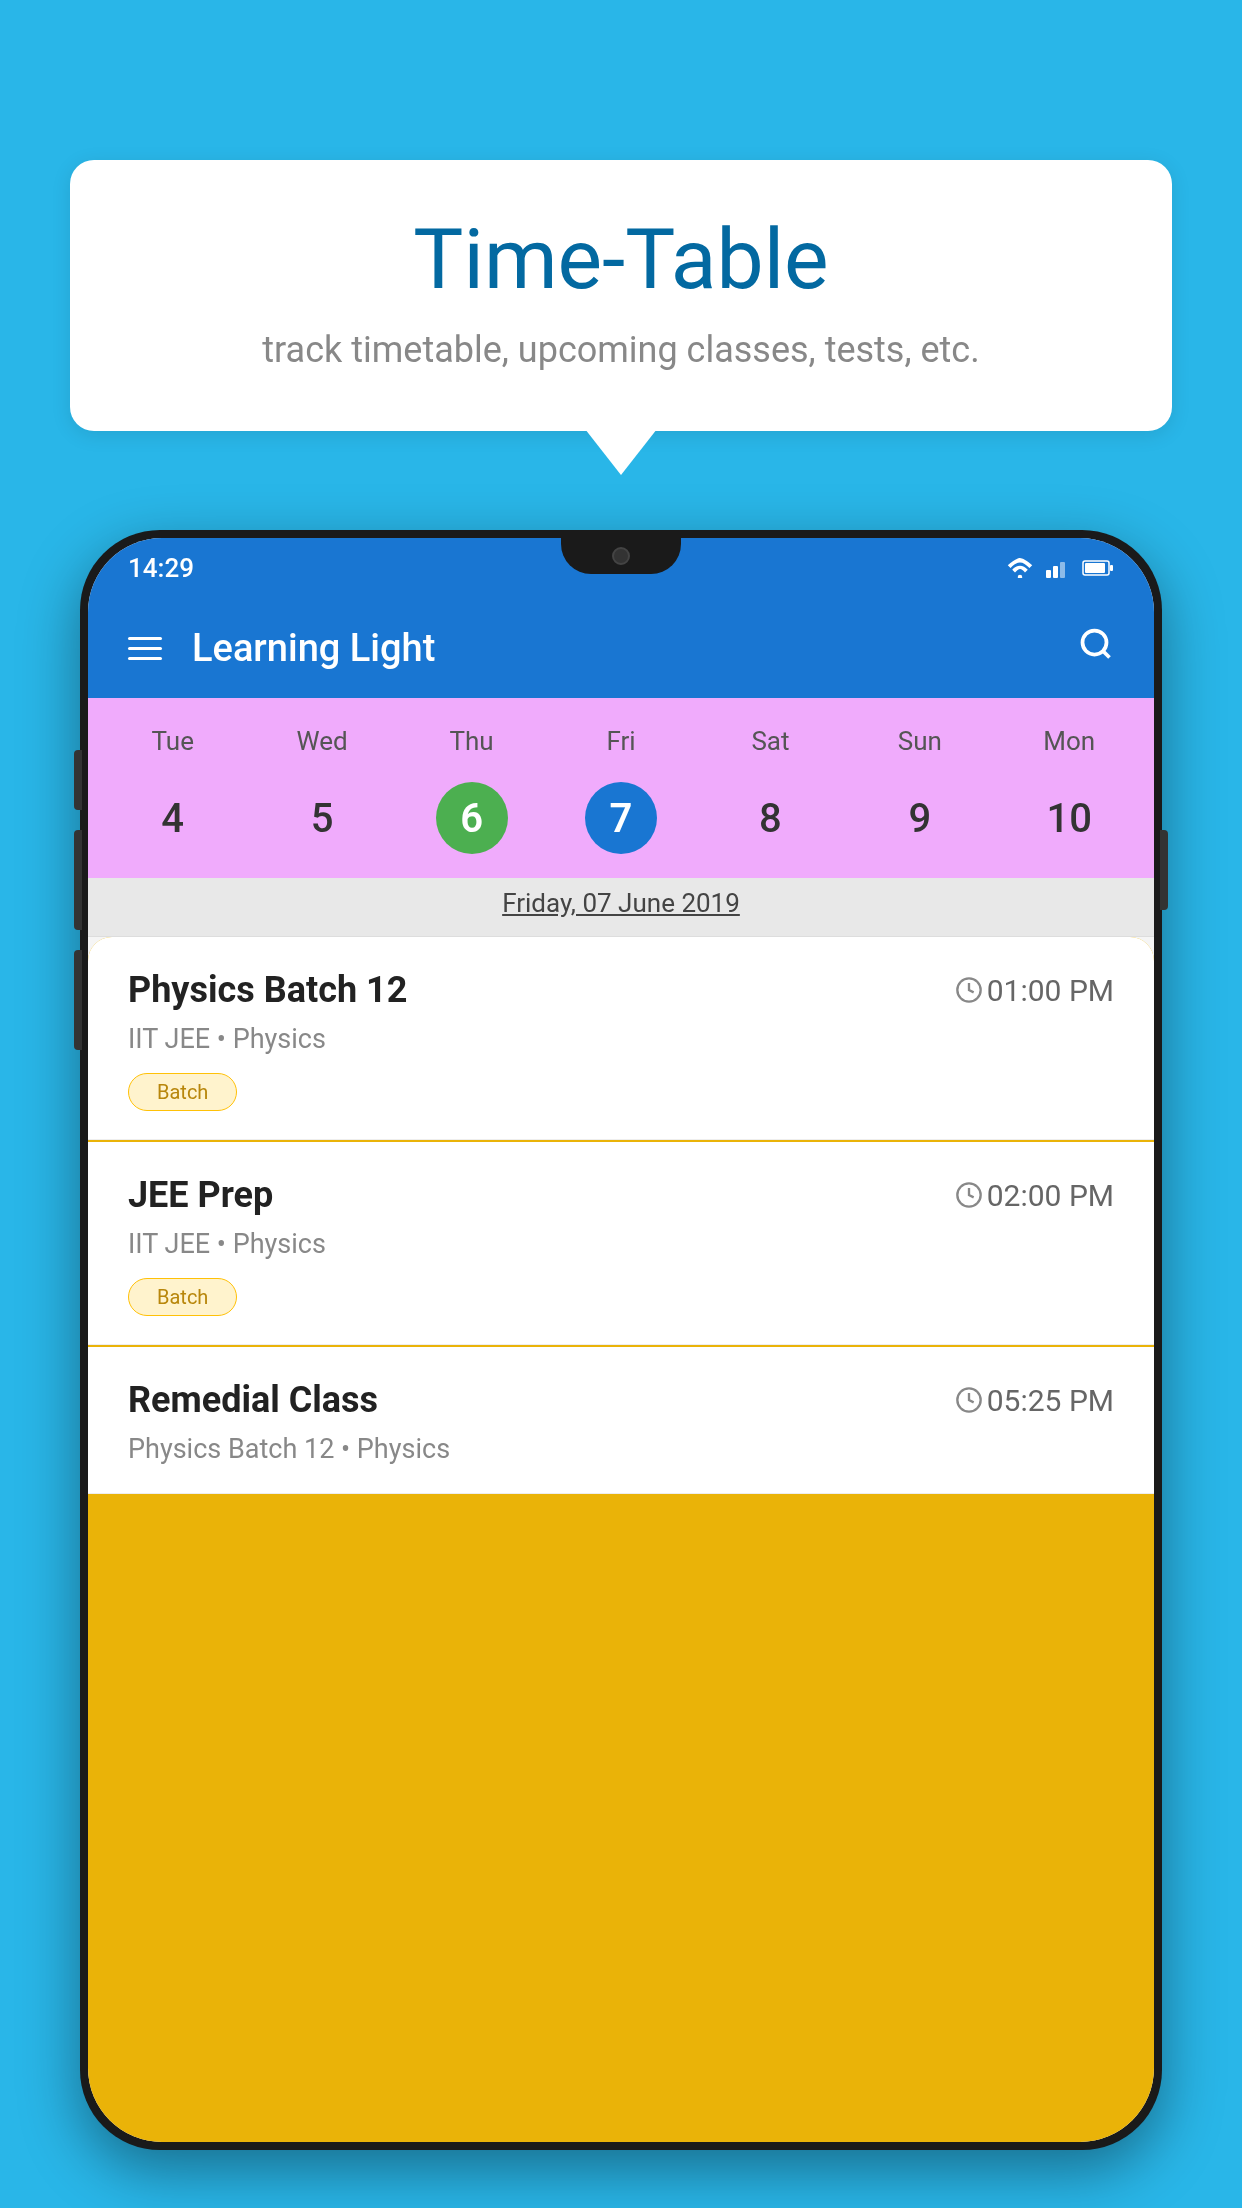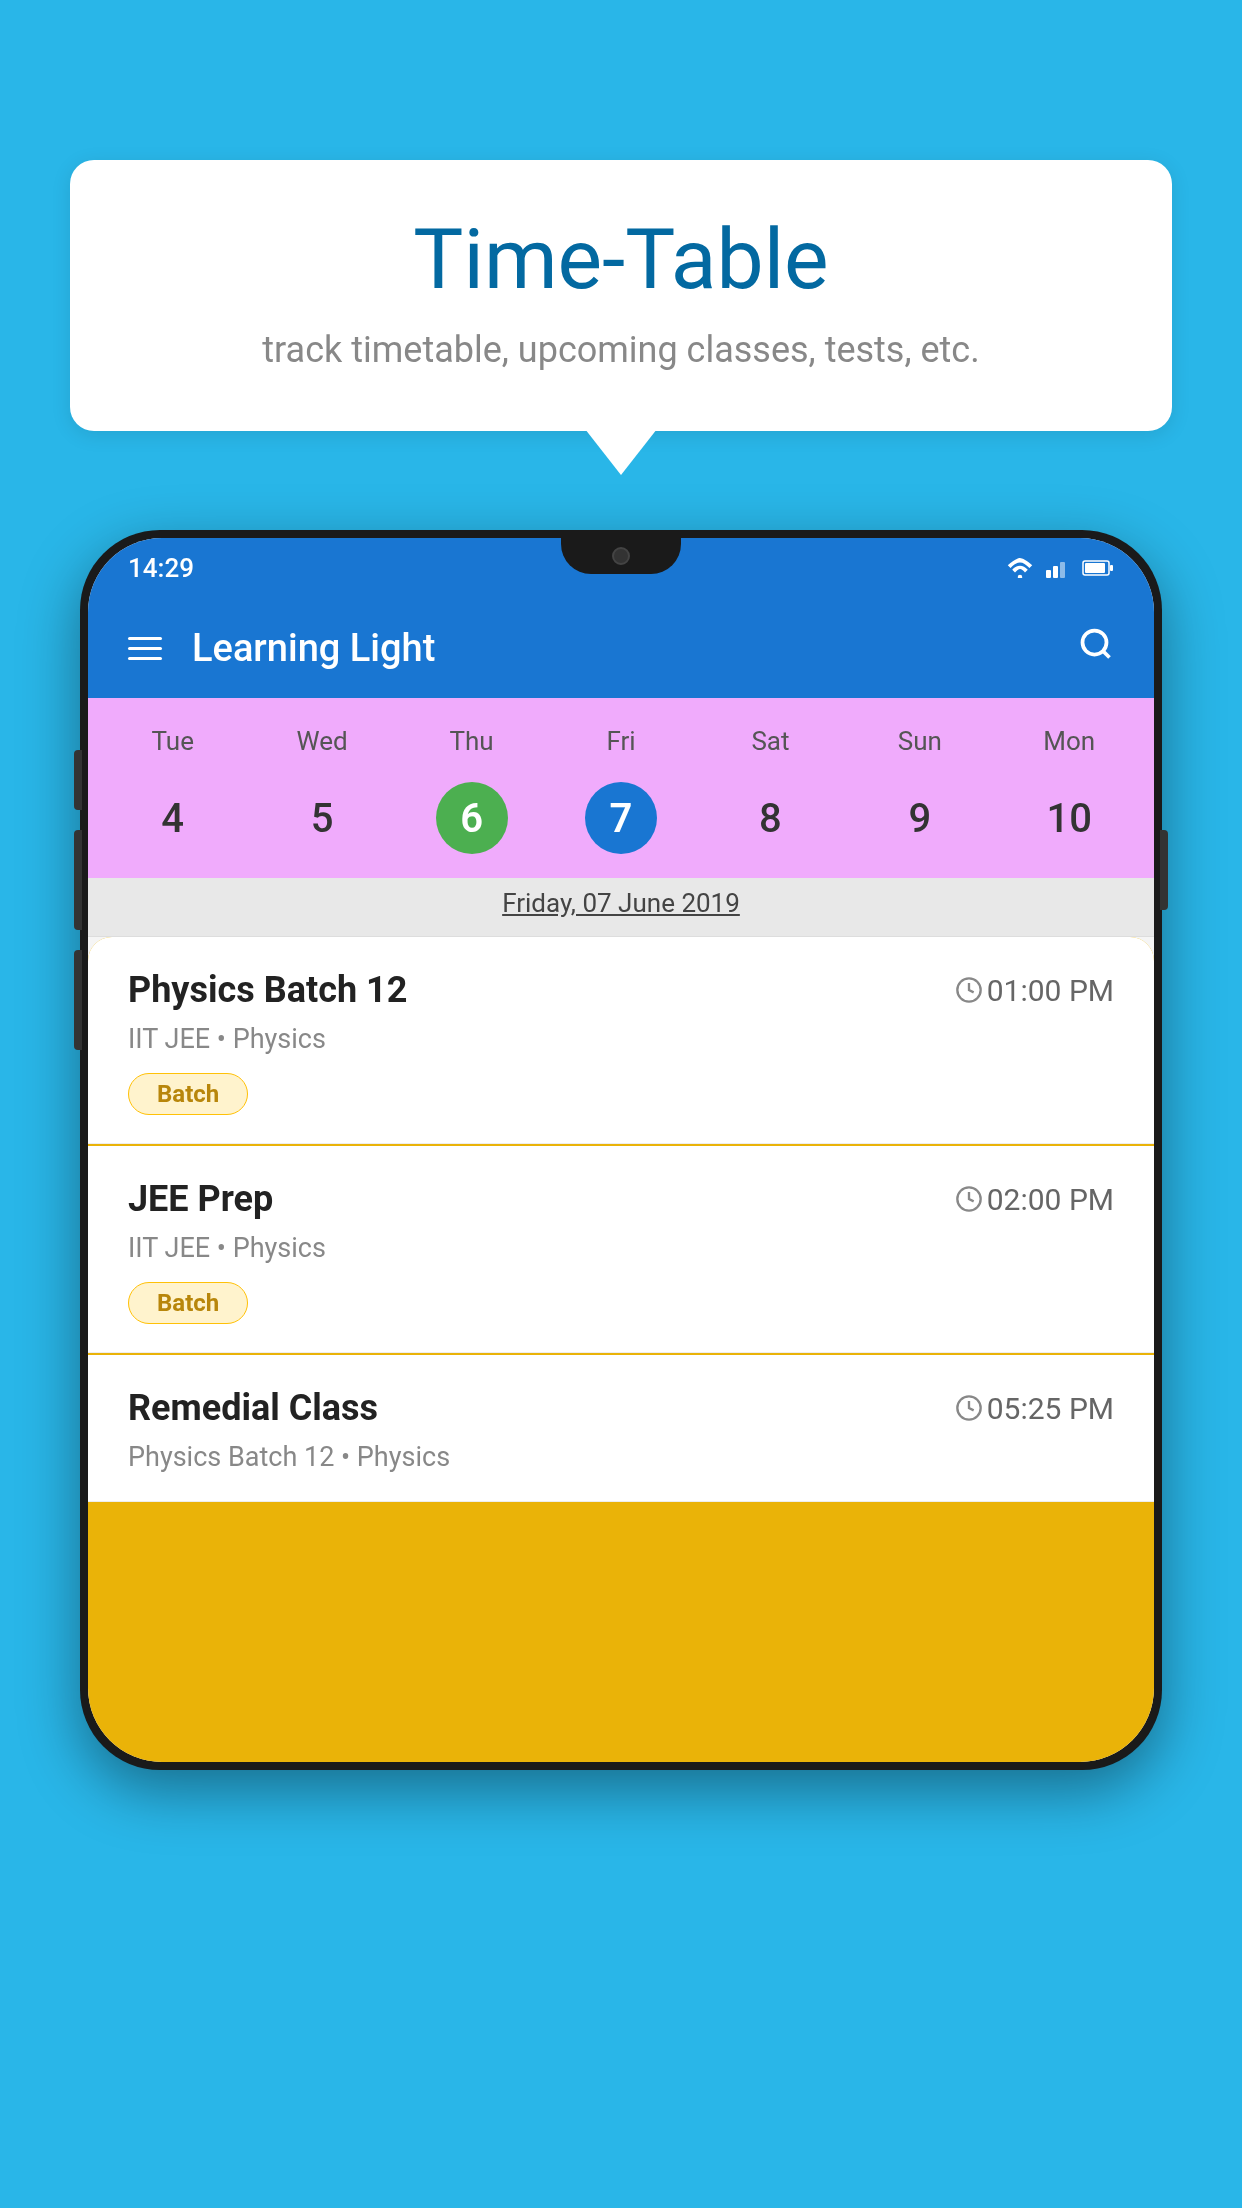--- a/index.html
+++ b/index.html
@@ -56,21 +56,21 @@
     .phone-container {
       position: absolute;
       top: 530px;
       left: 80px;
       right: 80px;
       bottom: 0;
     }
 
     .phone-frame {
       width: 100%;
-      height: 1240px;
+      height: 1620px;
       background: #1a1a1a;
       border-radius: 80px;
       padding: 8px;
       position: relative;
       box-shadow: 0 20px 60px rgba(0,0,0,0.4);
     }
 
     
     .notch {
       position: absolute;
@@ -279,22 +279,22 @@
       margin-bottom: 18px;
     }
 
     .batch-badge {
       display: inline-block;
       background: #fff3cd;
       color: #b8860b;
       border: 1px solid #ffc107;
       border-radius: 30px;
       padding: 6px 28px;
-      font-size: 24px;
-      font-weight: 700;
+      font-size: 20px;
+      font-weight: 400;
     }
 
     
     .side-button-right {
       position: absolute;
       right: -6px;
       top: 300px;
       width: 8px;
       height: 80px;
       background: #333;

